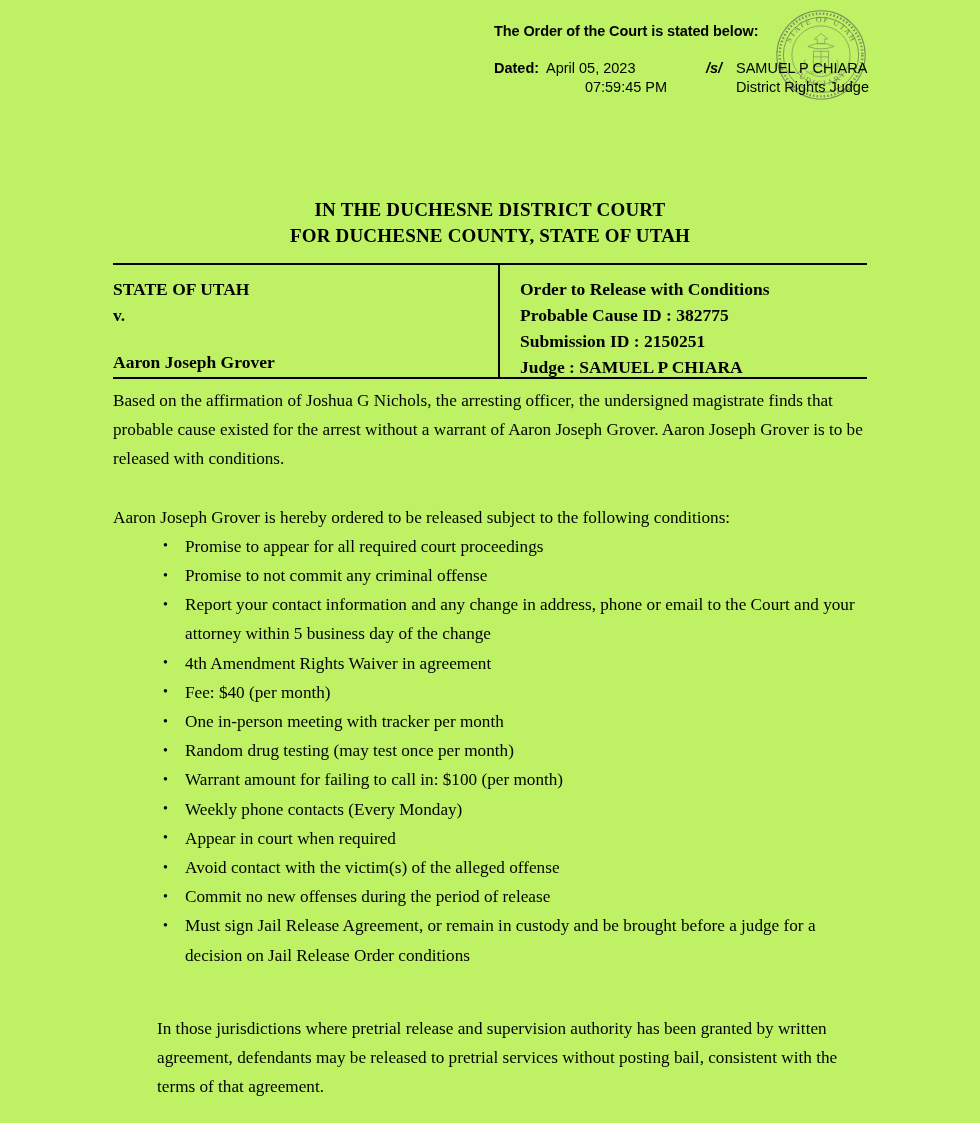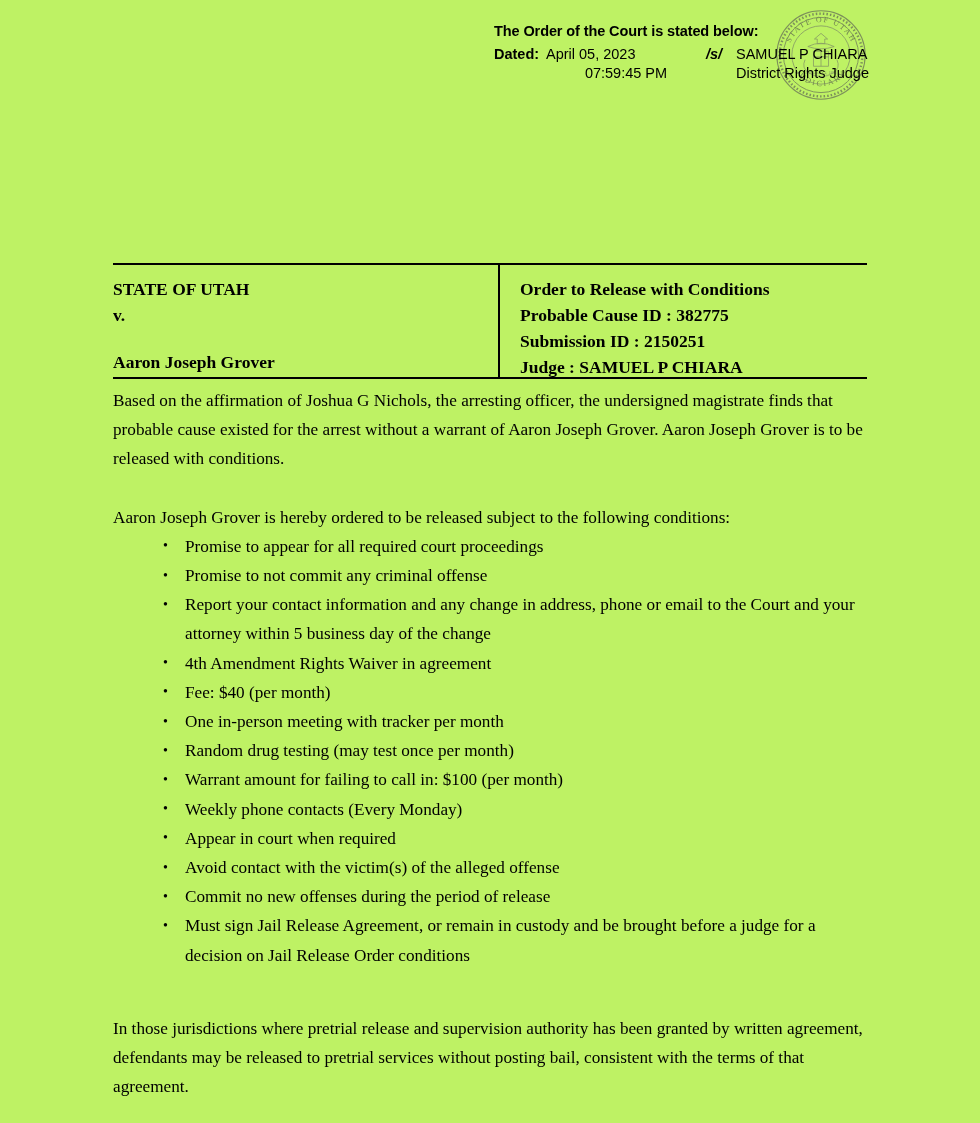--- a/index.html
+++ b/index.html
@@ -30,21 +30,21 @@
     z-index: 3;
   }
   .efile-line1 {
     font-weight: bold;
     white-space: nowrap;
     letter-spacing: -0.1px;
   }
   .efile-row {
     display: flex;
     white-space: nowrap;
-    margin-top: 4px;
+    margin-top: 18px;
   }
   .efile-label {
     font-weight: bold;
     width: 52px;
     flex: 0 0 auto;
   }
   .efile-date {
     flex: 0 0 auto;
     width: 160px;
   }
@@ -173,20 +173,21 @@
   ul.conditions li::before {
     content: "\2022";
     position: absolute;
     left: 50px;
     top: -0.5px;
     font-size: 14px;
     line-height: 29.2px;
   }
   .closing {
     margin-top: 44px;
+    margin-left: 44px;
   }
 </style>
 </head>
 <body>
 
 <div class="page">
 
   <div class="efile-header">
     <div class="efile-line1">The Order of the Court is stated below:</div>
     <div class="efile-row">
@@ -224,20 +225,24 @@
         <path d="M36 41 q14 -7 28 0 q-14 5 -28 0 z"></path>
         <path d="M42 46 l0 16 16 0 0 -16 z"></path>
         <path d="M42 52 l16 0"></path>
         <path d="M50 46 l0 16"></path>
         <path d="M33 55 q-4 9 4 14 q6 4 13 4 q7 0 13 -4 q8 -5 4 -14"></path>
       </g>
       <text x="50" y="70" font-family="'Liberation Serif', serif" font-size="4.2" fill="#666" text-anchor="middle">JANUARY 4, 1896</text>
     </svg>
   </div>
 
+  <div class="court-title">
+    <div>IN THE DUCHESNE DISTRICT COURT</div>
+    <div>FOR DUCHESNE COUNTY, STATE OF UTAH</div>
+  </div>
 
   <div class="caption">
     <div class="caption-inner">
       <div class="caption-left">
         <div class="cap-line">STATE OF UTAH</div>
         <div class="cap-line">v.</div>
         <div class="defendant-name">Aaron Joseph Grover</div>
       </div>
       <div class="caption-divider"></div>
       <div class="caption-right">

